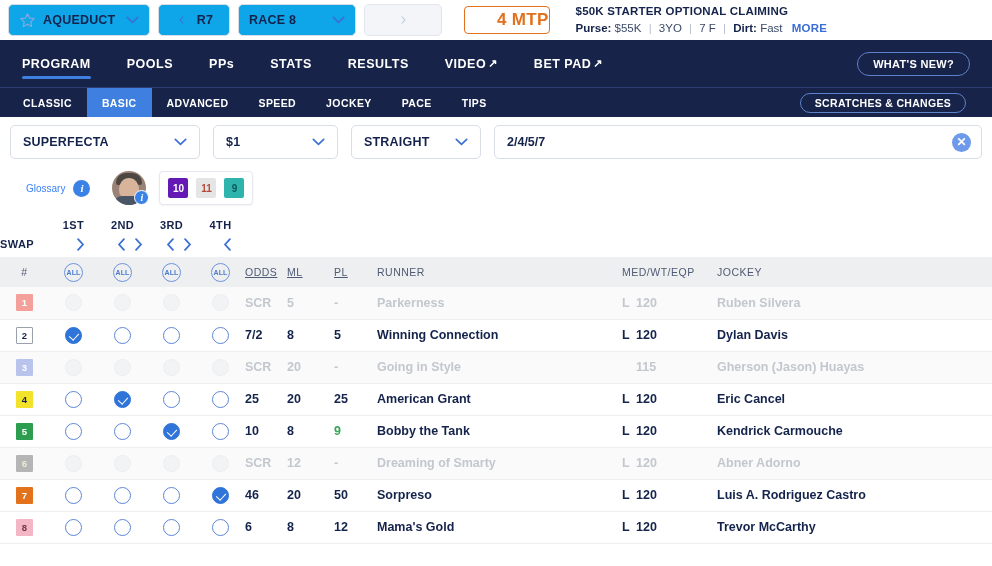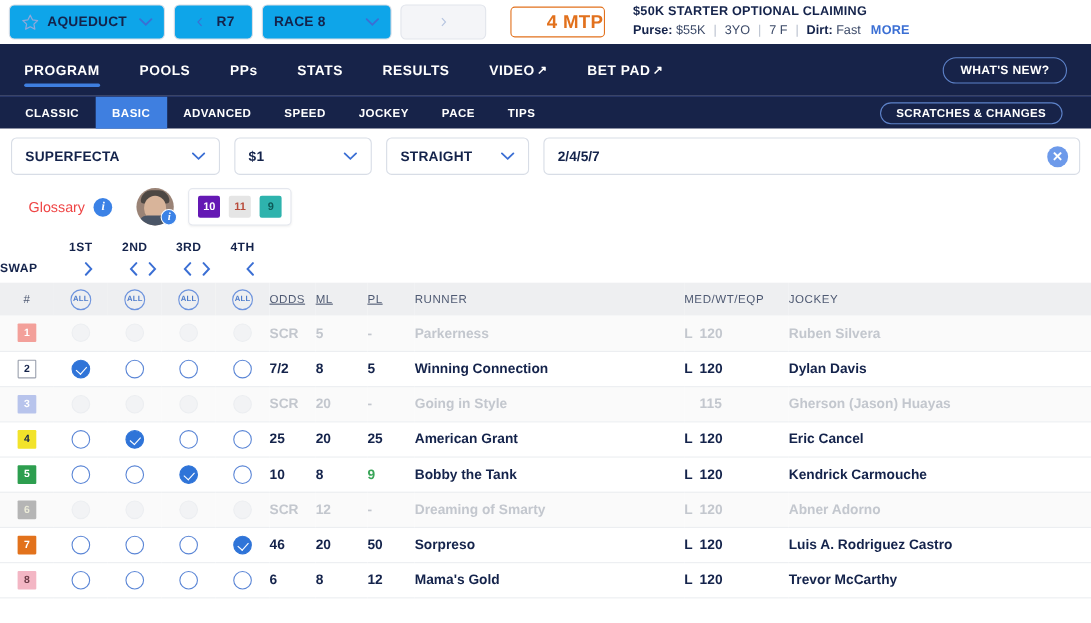--- a/index.html
+++ b/index.html
@@ -184,21 +184,21 @@
   }
 
   
   .picksrow {
     height: 42px;
     display: flex;
     align-items: center;
     padding: 0 26px;
     gap: 0;
   }
-  .glossary { font-size: 13px; color: #ef4444; }
+  .glossary { font-size: 10px; color: #3b82f6; }
   .infodot {
     width: 17px; height: 17px; border-radius: 50%;
     background: #3b82e6; color: #fff;
     font-size: 11px; font-weight: bold; font-style: italic;
     display: inline-flex; align-items: center; justify-content: center;
     margin-left: 8px;
     font-family: "Liberation Serif", serif;
   }
   .avatar-wrap { position: relative; margin-left: 22px; width: 34px; height: 34px; }
   .avatar {

